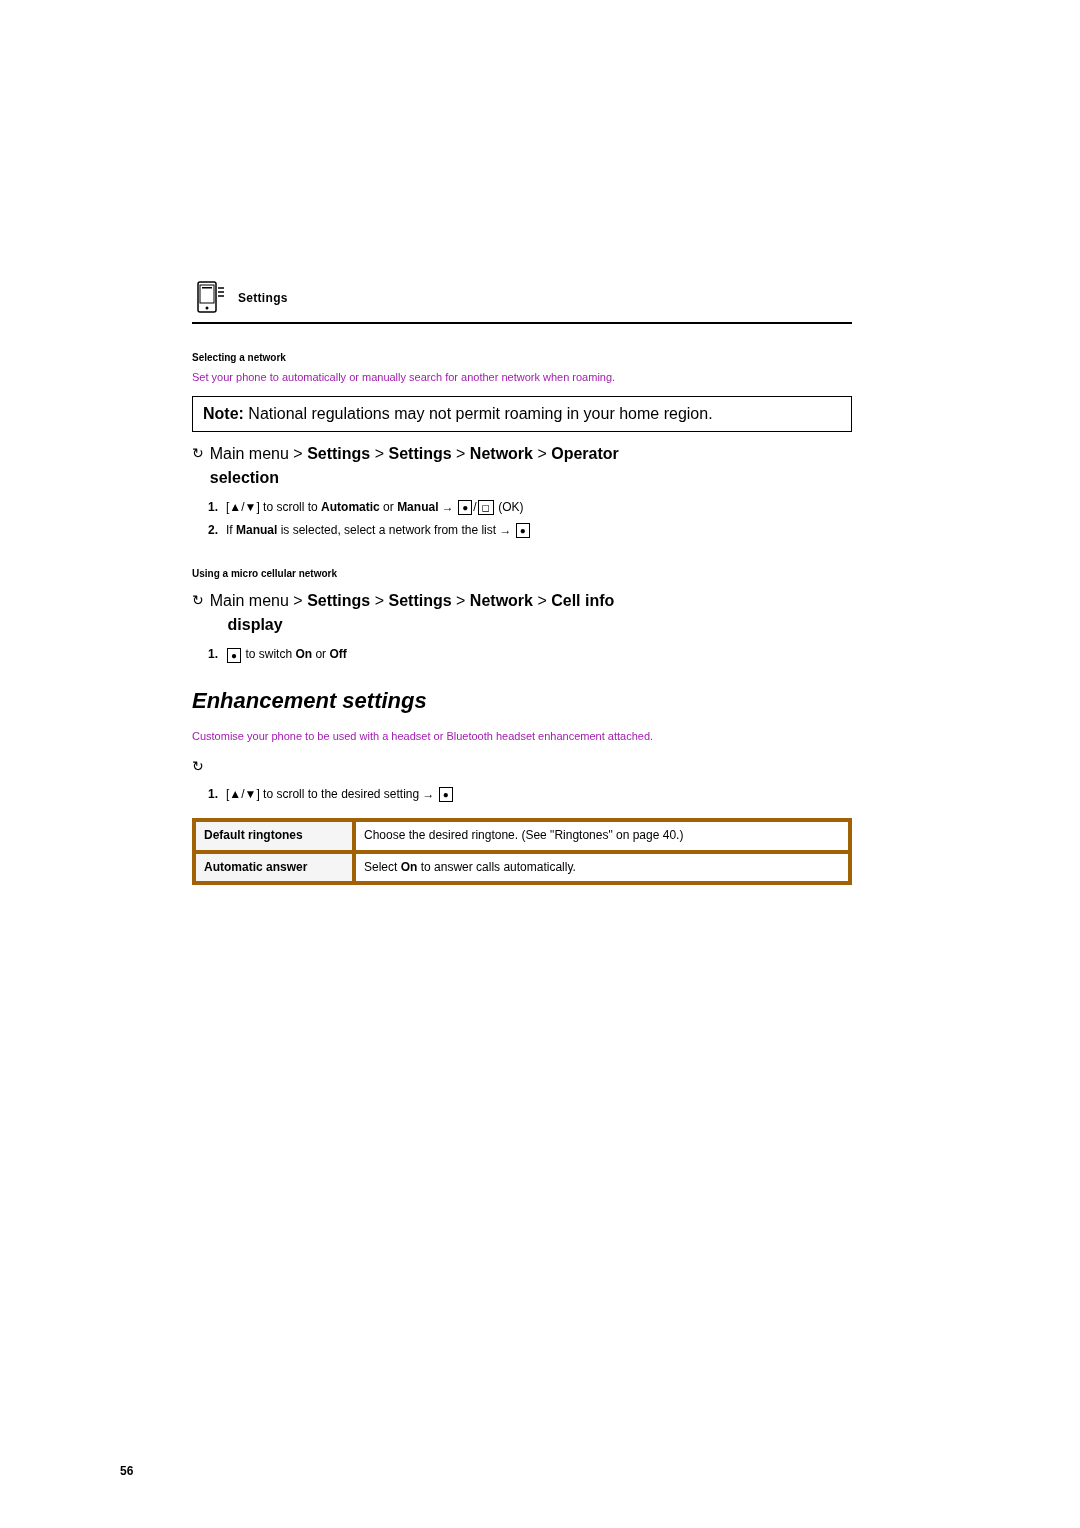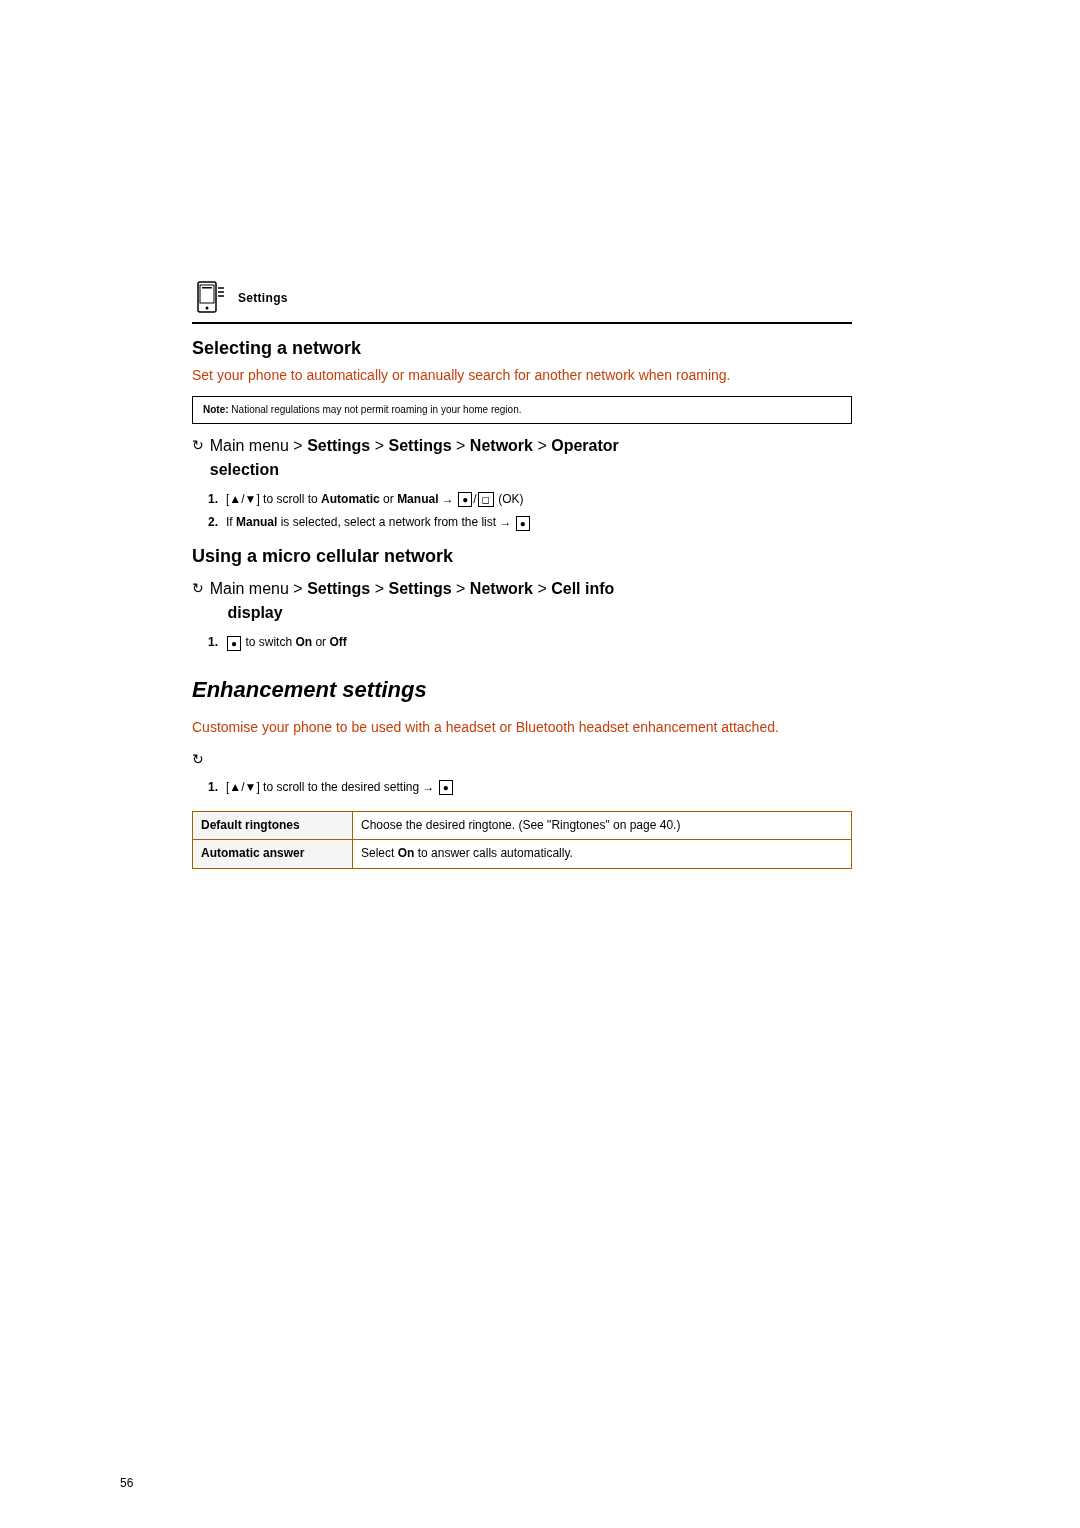--- a/index.html
+++ b/index.html
@@ -57,39 +57,39 @@
     
     .section-title {
       font-size: 22px;
       font-weight: bold;
       font-style: italic;
       margin-bottom: 14px;
       color: #000000;
     }
 
     .subsection-title {
-      font-size: 18px;
+      font-size: 10px;
       font-weight: bold;
       margin-bottom: 6px;
-      margin-top: 14px;
+      margin-top: 28px;
     }
 
     .body-text {
-      font-size: 14px;
+      font-size: 11px;
       line-height: 1.5;
       margin-bottom: 8px;
-      color: #c2410c;
+      color: #a21caf;
     }
 
     
     .note-box {
       border: 1px solid #000000;
       padding: 6px 10px;
       margin: 10px 0;
-      font-size: 10px;
+      font-size: 16px;
       line-height: 1.4;
     }
 
     .note-box strong {
       font-weight: bold;
     }
 
     
     .menu-path {
       display: flex;
@@ -160,39 +160,39 @@
 
     
     .enhancement-table {
       width: 100%;
       border-collapse: collapse;
       margin-top: 14px;
       font-size: 12px;
     }
 
     .enhancement-table td {
-      border: 1px solid #a16207;
+      border: 4px solid #a16207;
       padding: 5px 8px;
       vertical-align: top;
       line-height: 1.45;
     }
 
     .enhancement-table td:first-child {
       font-weight: bold;
       width: 160px;
       background: #f5f5f5;
     }
 
     
     .page-number {
       position: absolute;
-      bottom: 38px;
+      bottom: 50px;
       left: 120px;
       font-size: 12px;
-      font-weight: normal;
+      font-weight: bold;
     }
   </style>
 </head>
 <body>
 
 <div class="page-container">
   <div class="content-area">
 
     <div class="settings-header">
       <div class="settings-icon">

